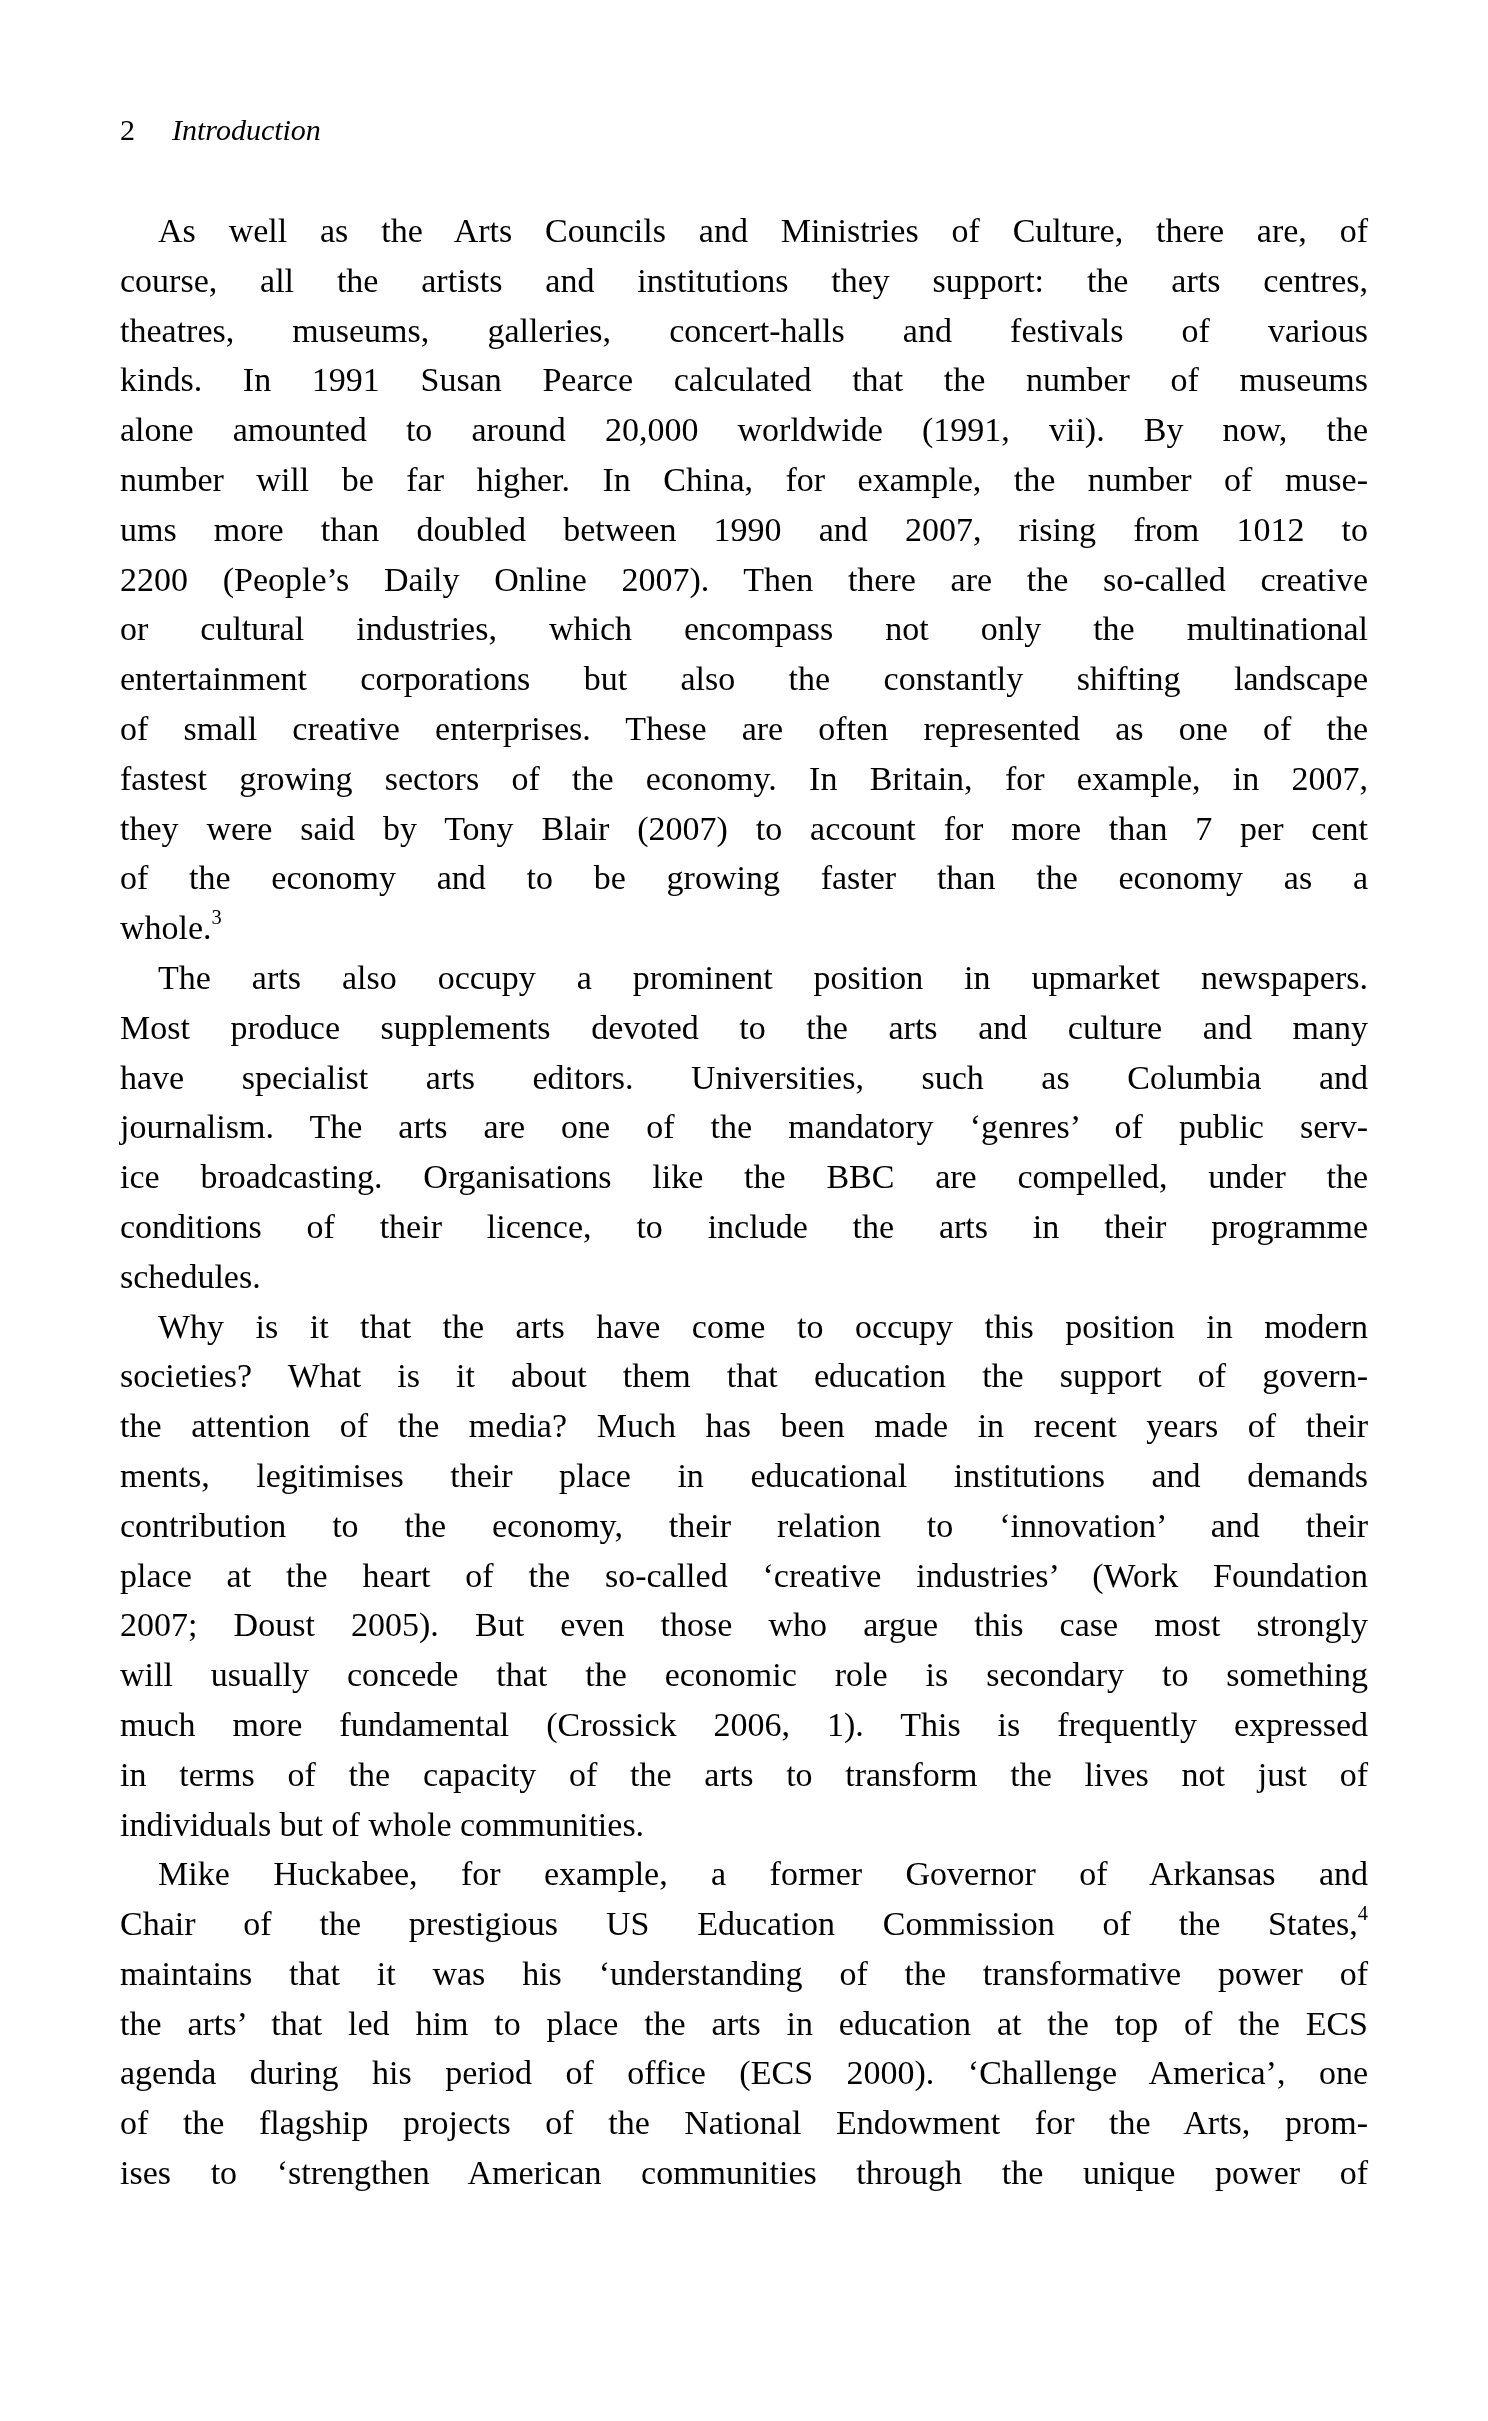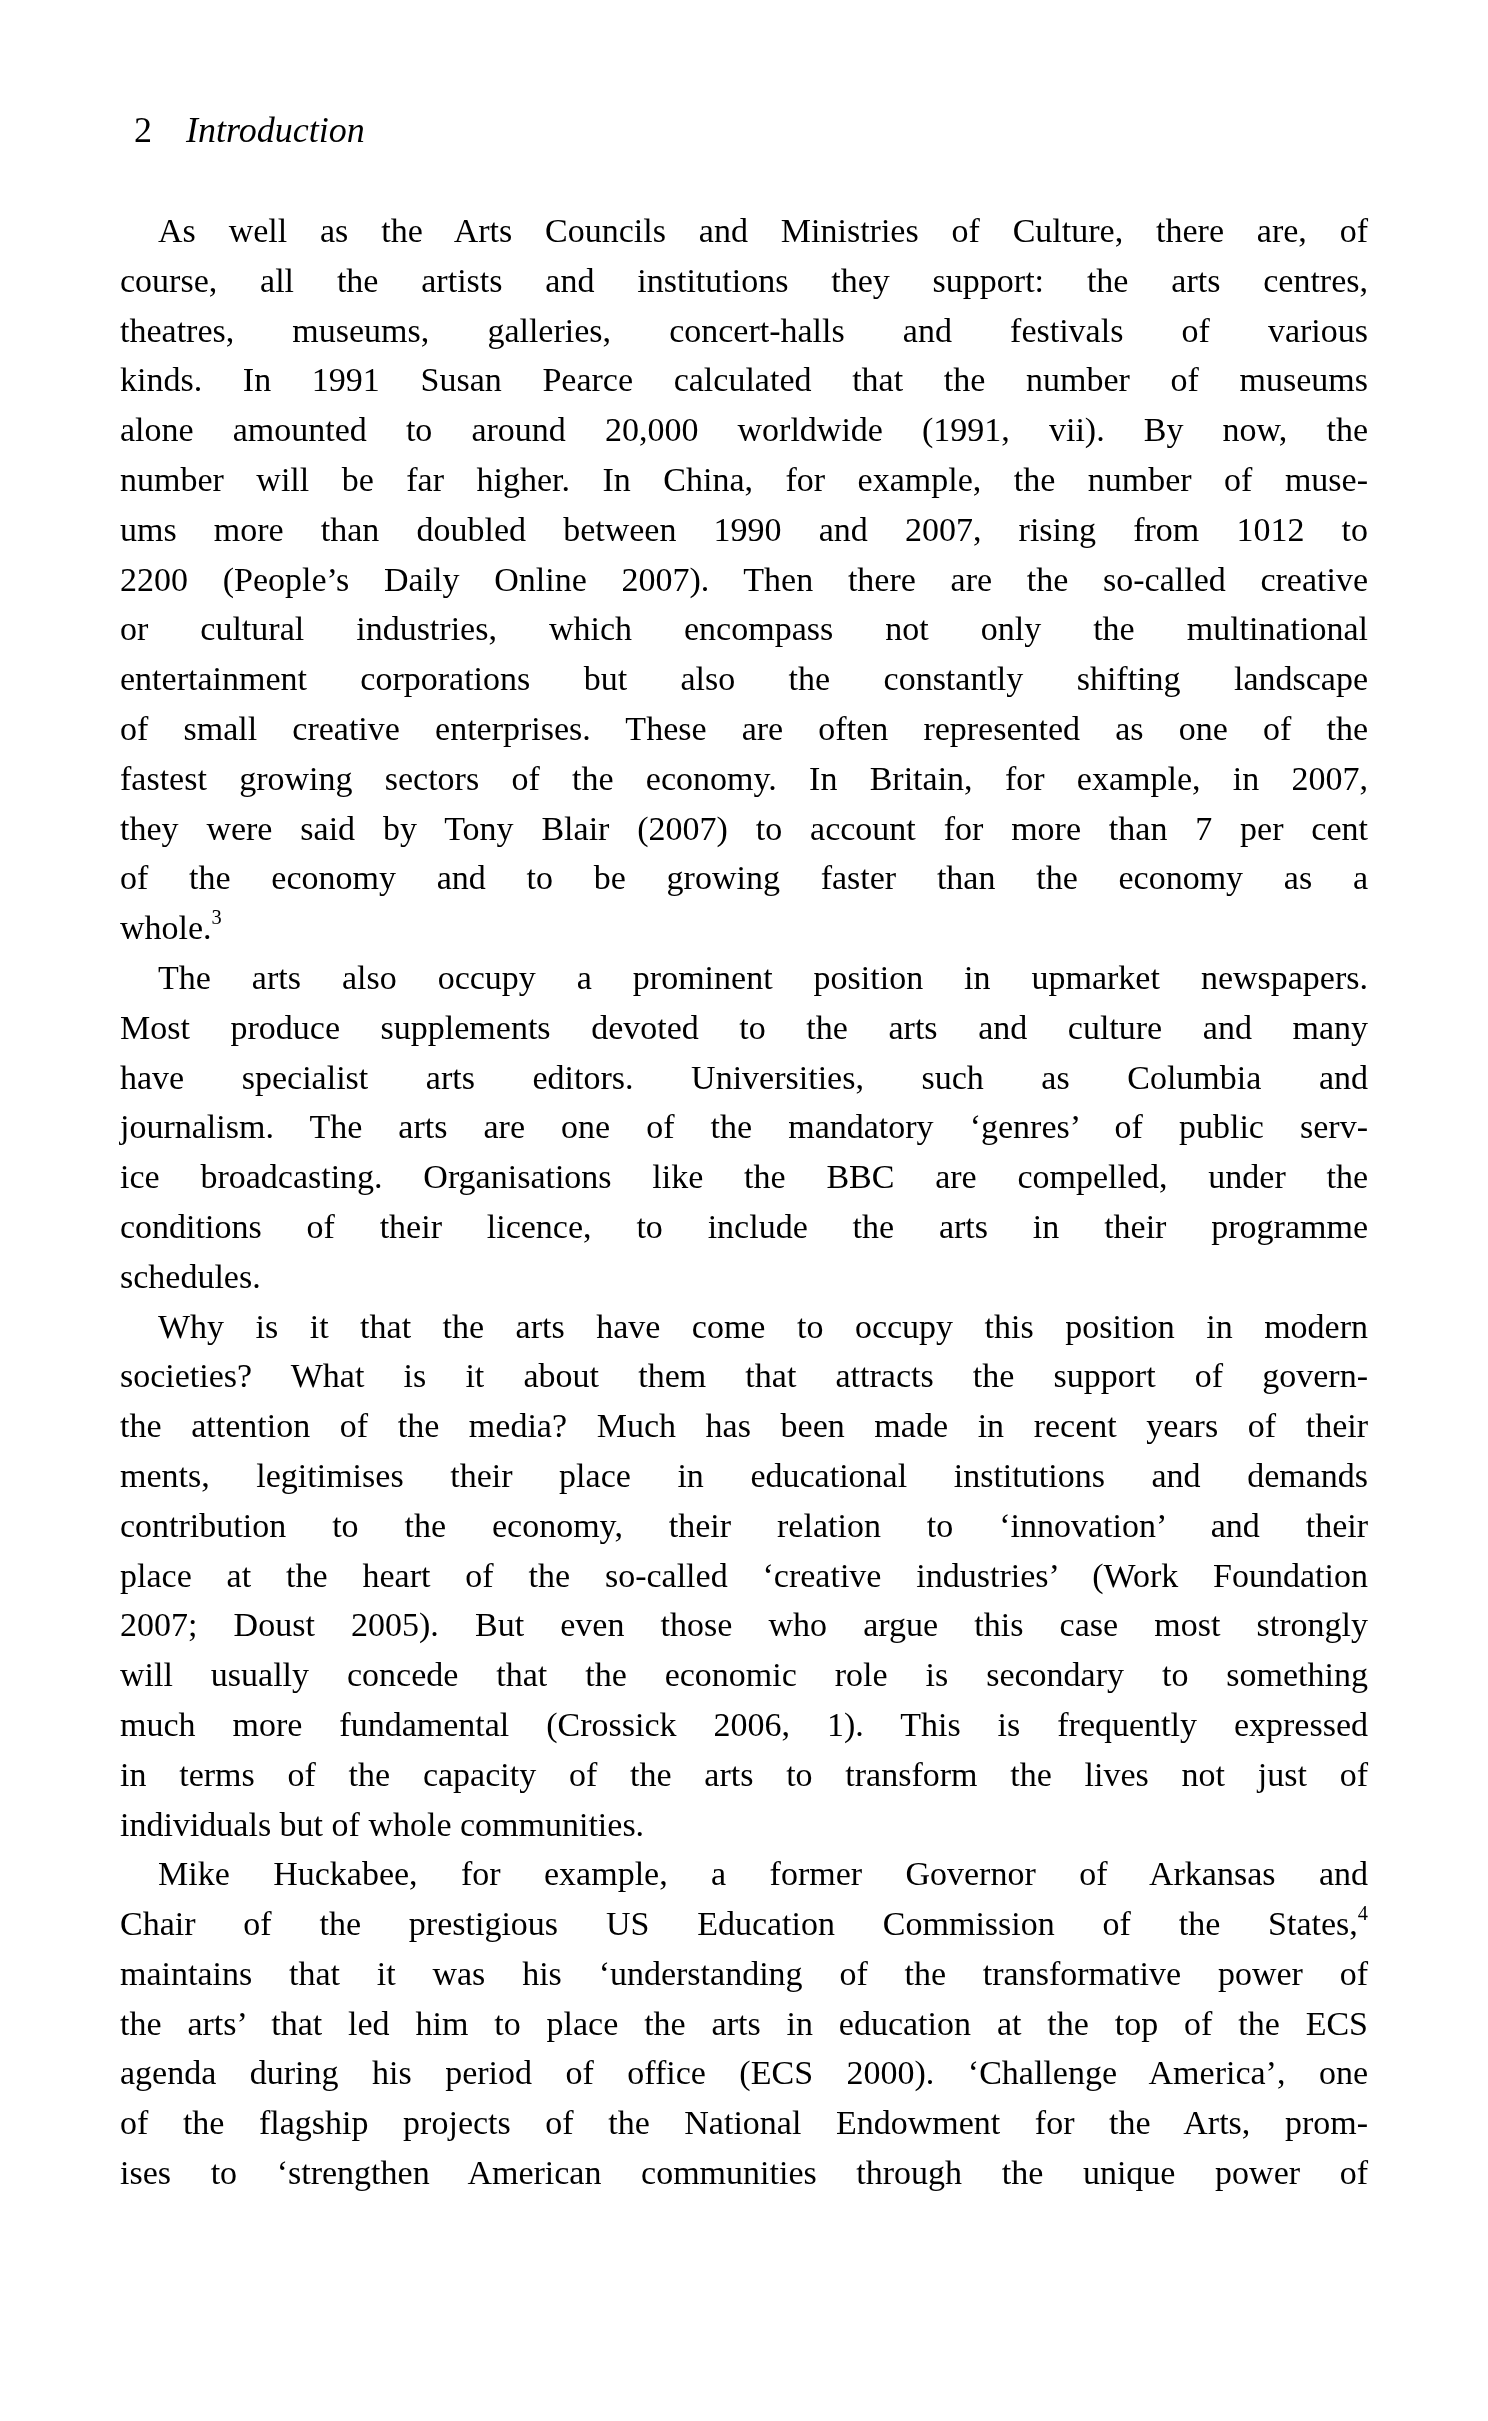--- a/index.html
+++ b/index.html
@@ -10,23 +10,23 @@
     body {
       width: 1488px;
       height: 2421px;
       position: relative;
       overflow: hidden;
       color: #000000;
       font-family: "Liberation Serif", "DejaVu Serif", serif;
     }
     .running-head {
       position: absolute;
-      left: 134px;
+      left: 120px;
       top: 112px;
-      font-size: 36px;
+      font-size: 30px;
       line-height: 36px;
       white-space: nowrap;
     }
     .running-head .page-num {
       display: inline-block;
       width: 52px;
     }
     .running-head .section-title {
       font-style: italic;
     }
@@ -91,21 +91,21 @@
     <span class="line">Most produce supplements devoted to the arts and culture and many</span>
     <span class="line">have specialist arts editors. Universities, such as Columbia and</span>
     <span class="line">journalism. The arts are one of the mandatory ‘genres’ of public serv-</span>
     <span class="line">ice broadcasting. Organisations like the BBC are compelled, under the</span>
     <span class="line">conditions of their licence, to include the arts in their programme</span>
     <span class="line last">schedules.</span>
   </div>
 
   <div>
     <span class="line indent">Why is it that the arts have come to occupy this position in modern</span>
-    <span class="line">societies? What is it about them that attracts the support of govern-</span>
+    <span class="line">societies? What is it about them that education the support of govern-</span>
     <span class="line">the attention of the media? Much has been made in recent years of their</span>
     <span class="line">ments, legitimises their place in educational institutions and demands</span>
     <span class="line">contribution to the economy, their relation to ‘innovation’ and their</span>
     <span class="line">place at the heart of the so-called ‘creative industries’ (Work Foundation</span>
     <span class="line">2007; Doust 2005). But even those who argue this case most strongly</span>
     <span class="line">will usually concede that the economic role is secondary to something</span>
     <span class="line">much more fundamental (Crossick 2006, 1). This is frequently expressed</span>
     <span class="line">in terms of the capacity of the arts to transform the lives not just of</span>
     <span class="line last">individuals but of whole communities.</span>
   </div>

